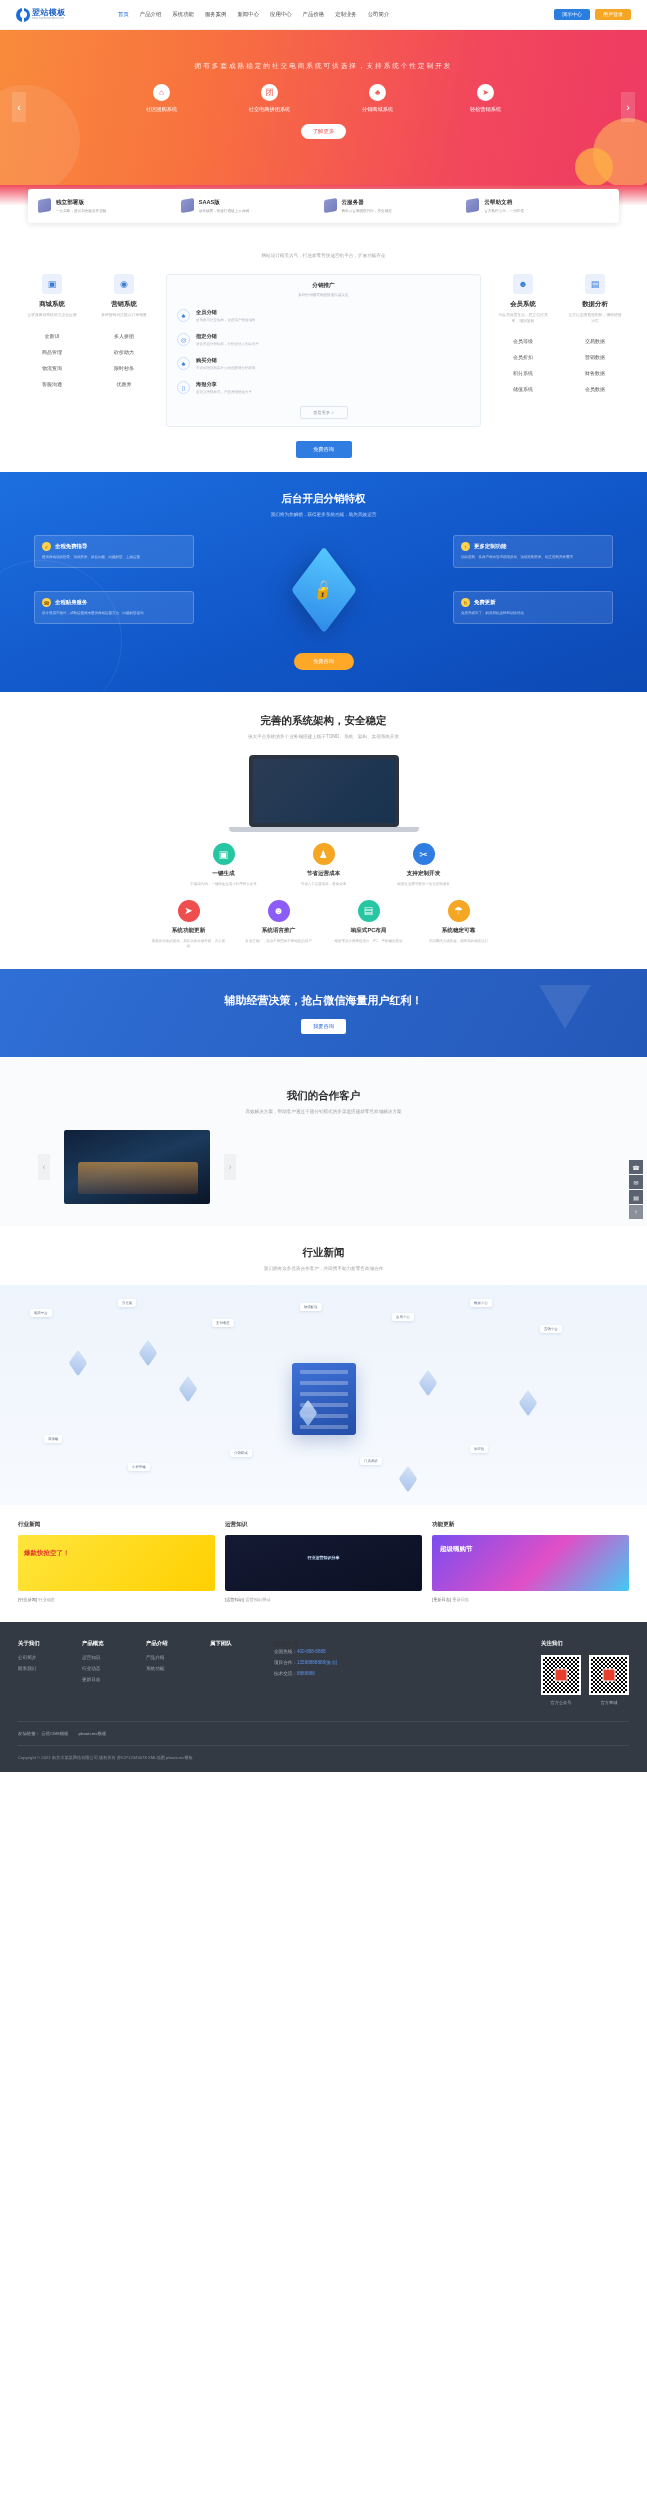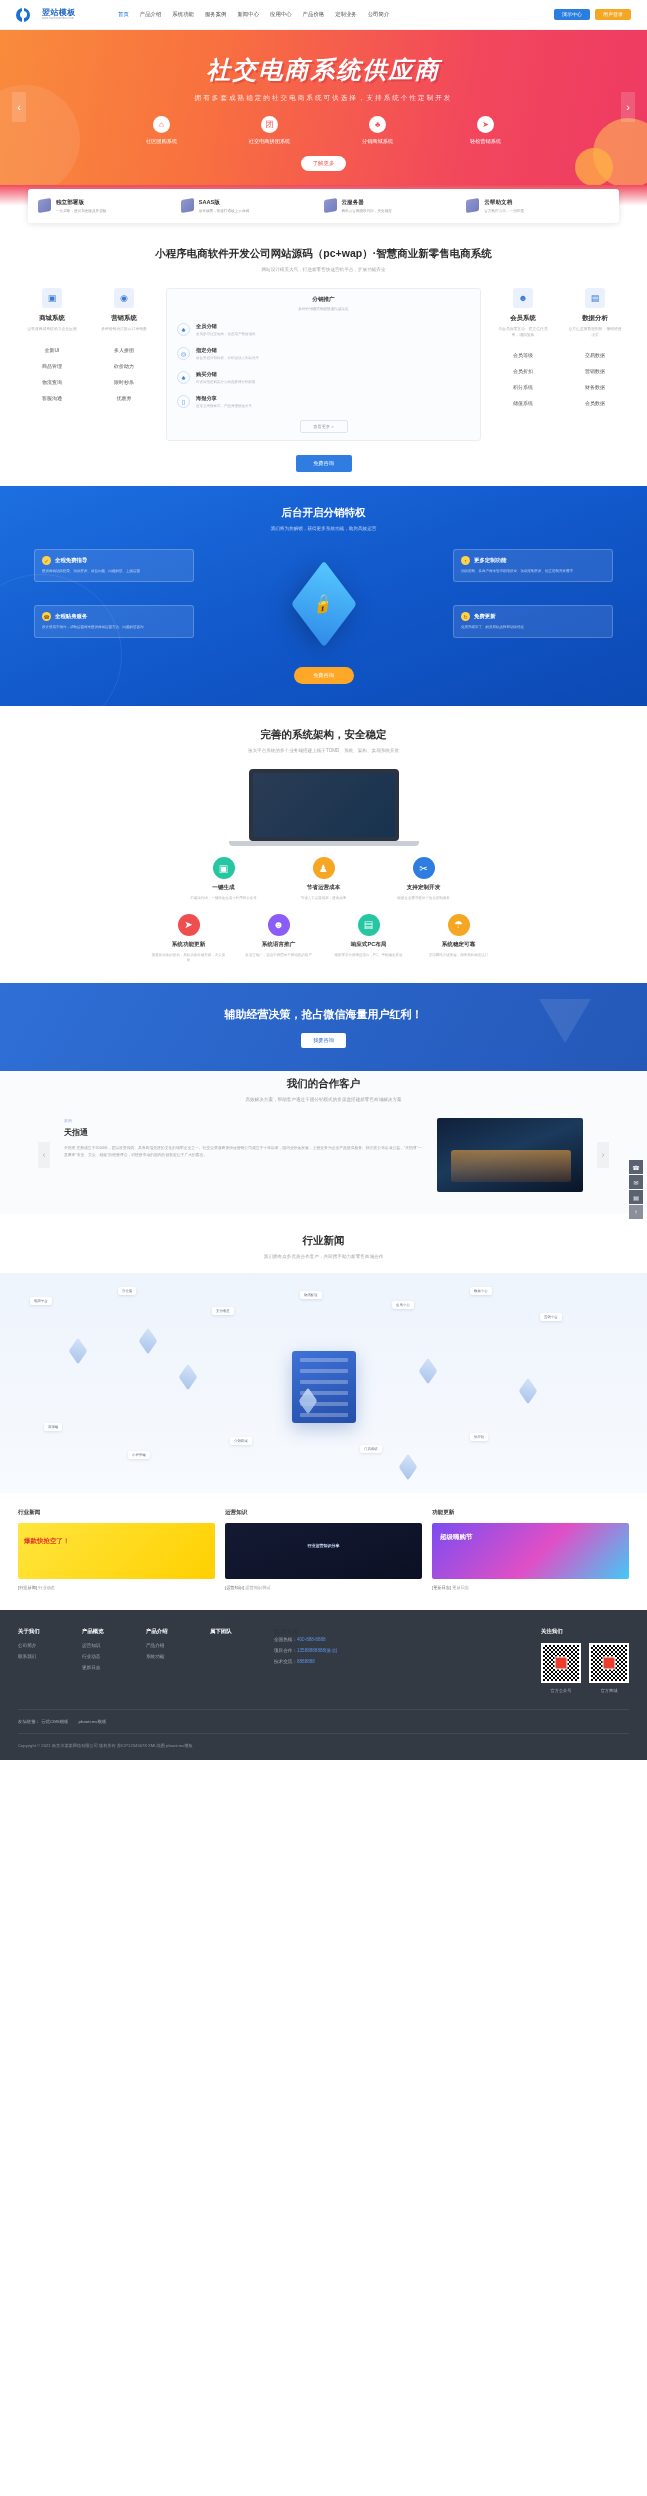--- a/index.html
+++ b/index.html
@@ -11,21 +11,21 @@
     font-size: 6px;
     -webkit-font-smoothing: antialiased;
   }
   .page { width: 647px; position: relative; overflow: hidden; }
 
   
   .header {
     height: 30px; background: #fff; display: flex; align-items: center;
     padding: 0 16px; border-bottom: 1px solid #f3f3f3;
   }
-  .logo { display: flex; align-items: center; gap: 12px; width: 92px; }
+  .logo { display: flex; align-items: center; gap: 2px; width: 92px; }
   .logo-mark {
     width: 14px; height: 14px; border-radius: 50%;
     background: #1b6fd4; position: relative; flex: none;
   }
   .logo-mark::after {
     content: ""; position: absolute; inset: 3.5px; border-radius: 50%;
     background: #fff;
   }
   .logo-mark::before {
     content: ""; position: absolute; left: 6px; top: 0px; width: 2px; height: 14px;
@@ -223,21 +223,21 @@
     border-left:26px solid transparent;border-right:26px solid transparent;
     border-top:44px solid rgba(255,255,255,.10);
   }
   .cta .t { font-size: 11px; color: #fff; font-weight: bold; }
   .cta .b {
     margin-top: 11px; background: #fff; color: #2a66cb; font-size: 5.2px;
     padding: 4px 12px; border-radius: 2px;
   }
 
   
-  .cust { padding: 6px 0 22px; background: #fafbfc; }
+  .cust { padding: 32px 0 22px; background: #fafbfc; }
   .cust-box { display: flex; gap: 14px; margin: 16px 38px 0; align-items: flex-start; }
   .cust-txt { flex: 1; }
   .cust-txt .tag { font-size: 4px; color: #9fb4d6; }
   .cust-txt .nm { font-size: 8px; font-weight: bold; color: #333; margin-top: 4px; }
   .cust-txt .ds { font-size: 3.8px; color: #9e9e9e; margin-top: 7px; line-height: 1.9; }
   .cust-img {
     width: 146px; height: 74px; flex: none; border-radius: 2px;
     background: linear-gradient(160deg,#10203a 0%, #1b3a5c 45%, #0a1526 100%);
     position: relative; overflow: hidden;
   }
@@ -363,21 +363,20 @@
     </div>
   </div>
 
   <div class="hero">
     <div class="hero-blob b1"></div>
     <div class="hero-blob b2"></div>
     <div class="hero-blob b3"></div>
     <div class="arrow-l">‹</div>
     <div class="arrow-r">›</div>
     <div class="hero-inner">
-      <div class="hero-title">社交电商系统供应商</div>
       <div class="hero-sub">拥有多套成熟稳定的社交电商系统可供选择，支持系统个性定制开发</div>
       <div class="hero-icons" id="hero-icons">
           <div class="hero-ic">
      <div class="circ">⌂</div>
      <div class="lbl">社区团购系统</div>
    </div>
           <div class="hero-ic">
      <div class="circ">团</div>
      <div class="lbl">社交电商拼团系统</div>
    </div>
@@ -421,21 +420,20 @@
      <div class="vicon"></div>
      <div class="vtxt">
        <div class="vt">云帮助文档</div>
        <div class="vd">官方教程演示，一点即通</div>
      </div>
    </div>
       </div>
   </div>
 
   <div class="prod">
-    <div class="sec-title">小程序电商软件开发公司网站源码（pc+wap）·智慧商业新零售电商系统</div>
     <div class="sec-sub">网站设计精美大气，打造新零售快速营销平台，扩展功能齐全</div>
     <div class="prod-grid">
       <div class="pcol">
   <div class="pic">▣</div>
   <div class="ph">商城系统</div>
   <div class="pd">全渠道商城系统助力企业运营</div>
   <ul>
             <li>全新UI</li>
             <li>商品管理</li>
             <li>物流查询</li>
@@ -610,25 +608,20 @@
   <div class="cta">
     <div class="t">辅助经营决策，抢占微信海量用户红利！</div>
     <div class="b">我要咨询</div>
   </div>
 
   <div class="cust">
     <div class="sec-title">我们的合作客户</div>
     <div class="sec-sub">高效解决方案，帮助客户通过千团分销模式的多渠道搭建新零售商城解决方案</div>
     <div class="cust-box">
       <div class="cust-arrow">‹</div>
-      <div class="cust-txt">
-        <div class="tag">案例</div>
-        <div class="nm">天指通</div>
-        <div class="ds">天指通 注册成立于2004年，是以改变传统、具有终端先进的文化的领军企业之一。社交全渠道商务快速营销公司成立于十年以来，国内业快速发展，主营业务为企业产品提供服务。我们在公布各项公益，"天指通"一直秉承"专业、安全、稳健"的经营理念，对经营市场的国内的创新定位于广大的客业。</div>
-      </div>
       <div class="cust-img"></div>
       <div class="cust-arrow">›</div>
     </div>
   </div>
 
   <div class="part">
     <div class="sec-title">行业新闻</div>
     <div class="sec-sub">我们拥有众多优质合作客户，共同携手助力新零售商城合作</div>
     <div class="part-map" id="part-map">
       <div class="server">

